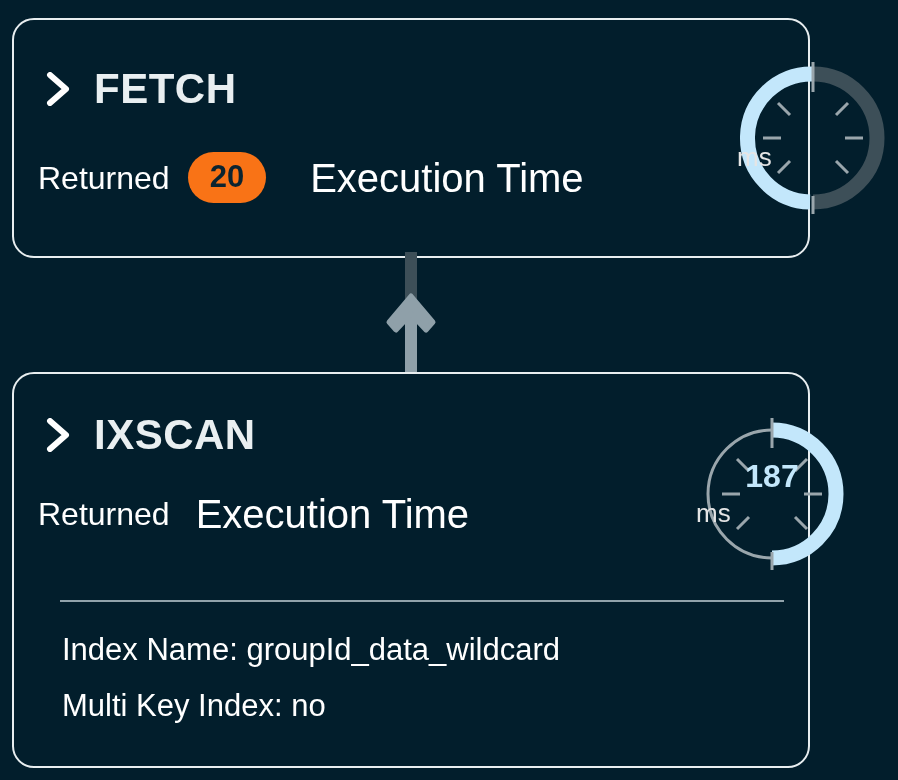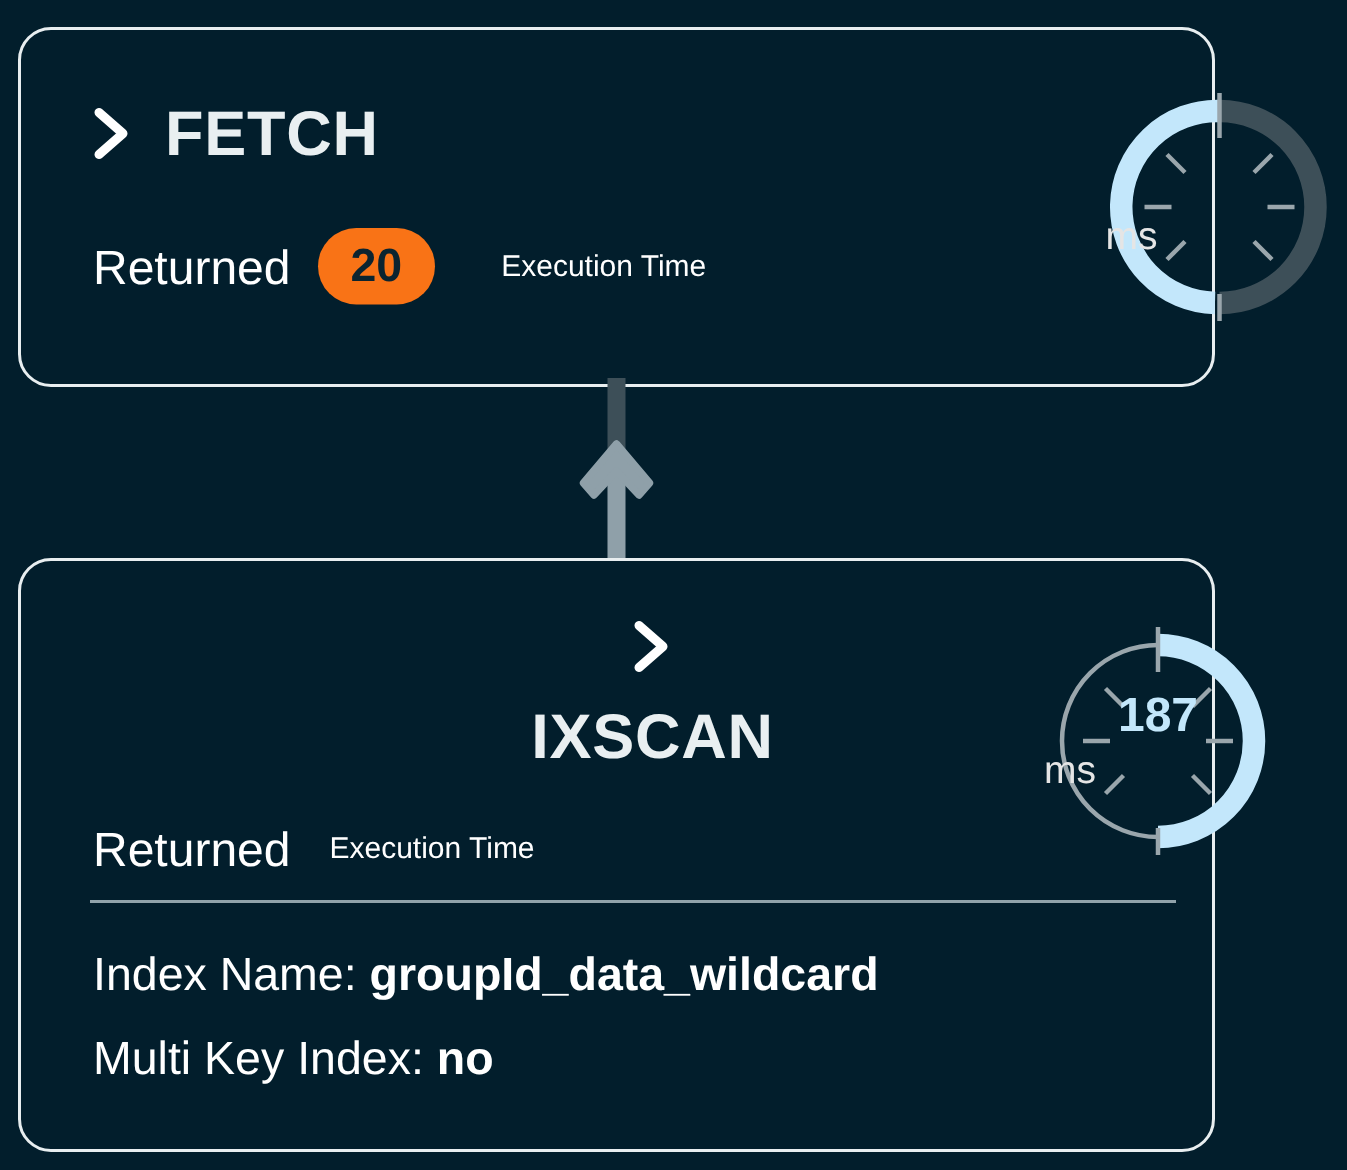--- a/index.html
+++ b/index.html
@@ -36,45 +36,45 @@
     background: transparent;
   }
   #node-fetch  { left: 12px; top: 18px;  width: 798px; height: 240px; }
   #node-ixscan { left: 12px; top: 372px; width: 798px; height: 396px; }
 
   
   .node-header {
     display: flex;
     align-items: center;
     gap: 22px;
-    padding-left: 48px;
+    padding-left: 32px;
   }
   #node-fetch  .node-header { padding-top: 48px; }
-  #node-ixscan .node-header { padding-top: 40px; flex-direction: column; }
+  #node-ixscan .node-header { padding-top: 40px; }
 
   .chevron-icon {
     width: 26px;
     height: 34px;
     flex: 0 0 auto;
     display: block;
   }
 
   .node-title {
     color: #e9eff1;
     font-size: 42px;
     font-weight: 700;
     letter-spacing: 0.5px;
     line-height: 1;
   }
 
   
   .stats-row {
     display: flex;
     align-items: center;
-    padding-left: 48px;
+    padding-left: 24px;
     white-space: nowrap;
   }
   #node-fetch  .stats-row { margin-top: 42px; }
   #node-ixscan .stats-row { margin-top: 38px; }
 
   .stat-label {
     color: #ffffff;
     font-size: 32px;
     font-weight: 400;
     line-height: 1;
@@ -87,21 +87,21 @@
     font-weight: 700;
     border-radius: 999px;
     padding: 9px 22px 11px;
     margin: 0 18px;
     line-height: 1;
     display: inline-block;
   }
 
   .exec-label {
     color: #ffffff;
-    font-size: 20px;
+    font-size: 40px;
     font-weight: 400;
     line-height: 1;
     margin-left: 26px;
   }
 
   
   .divider {
     position: absolute;
     left: 46px;
     top: 226px;
@@ -114,21 +114,21 @@
     position: absolute;
     left: 48px;
     top: 248px;
   }
   .detail-line {
     color: #ffffff;
     font-size: 31px;
     line-height: 56px;
     white-space: nowrap;
   }
-  .detail-line b { font-weight: 700; margin-top: 40px; }
+  .detail-line b { font-weight: 400; margin-top: 40px; }
 
   
   .gauge {
     position: absolute;
     width: 152px;
     height: 152px;
   }
   #gauge-fetch  { left: 737px; top: 62px; }
   #gauge-ixscan { left: 696px; top: 418px; }
 

